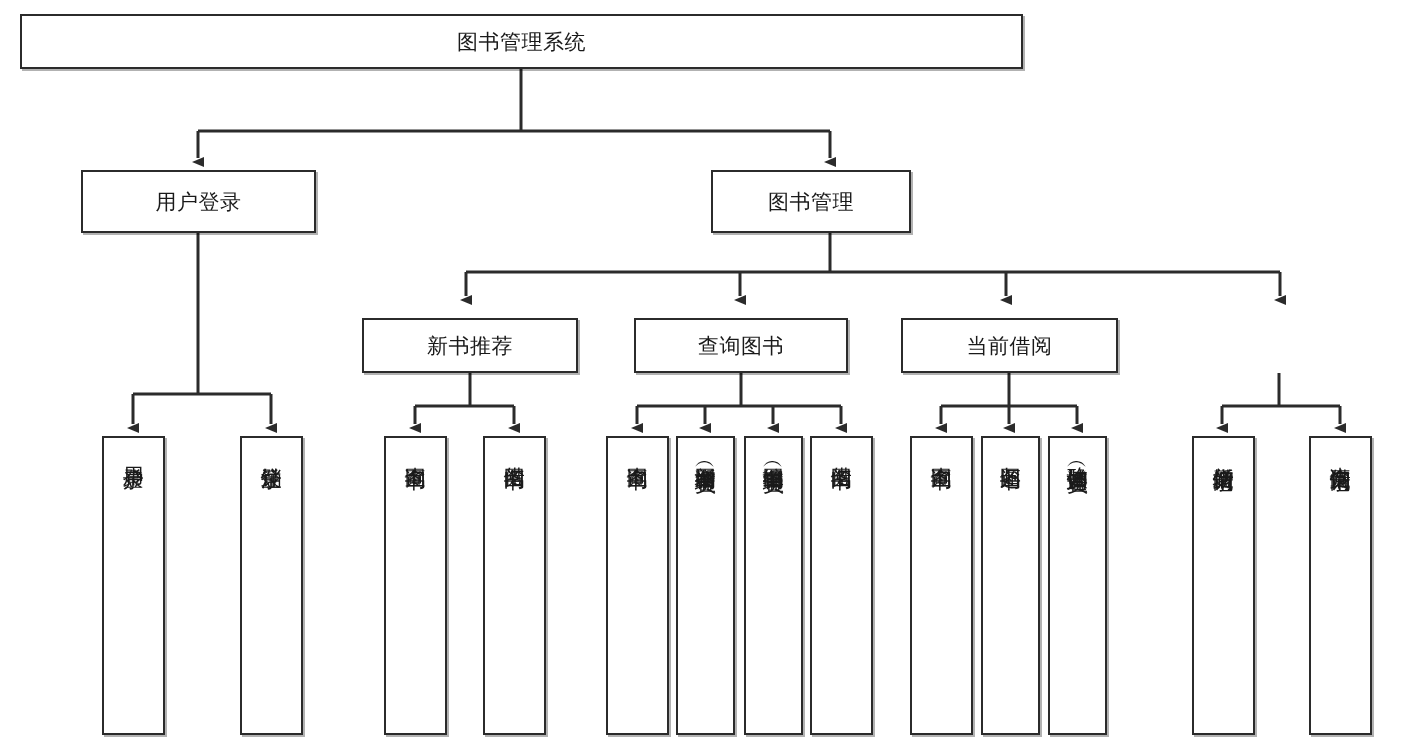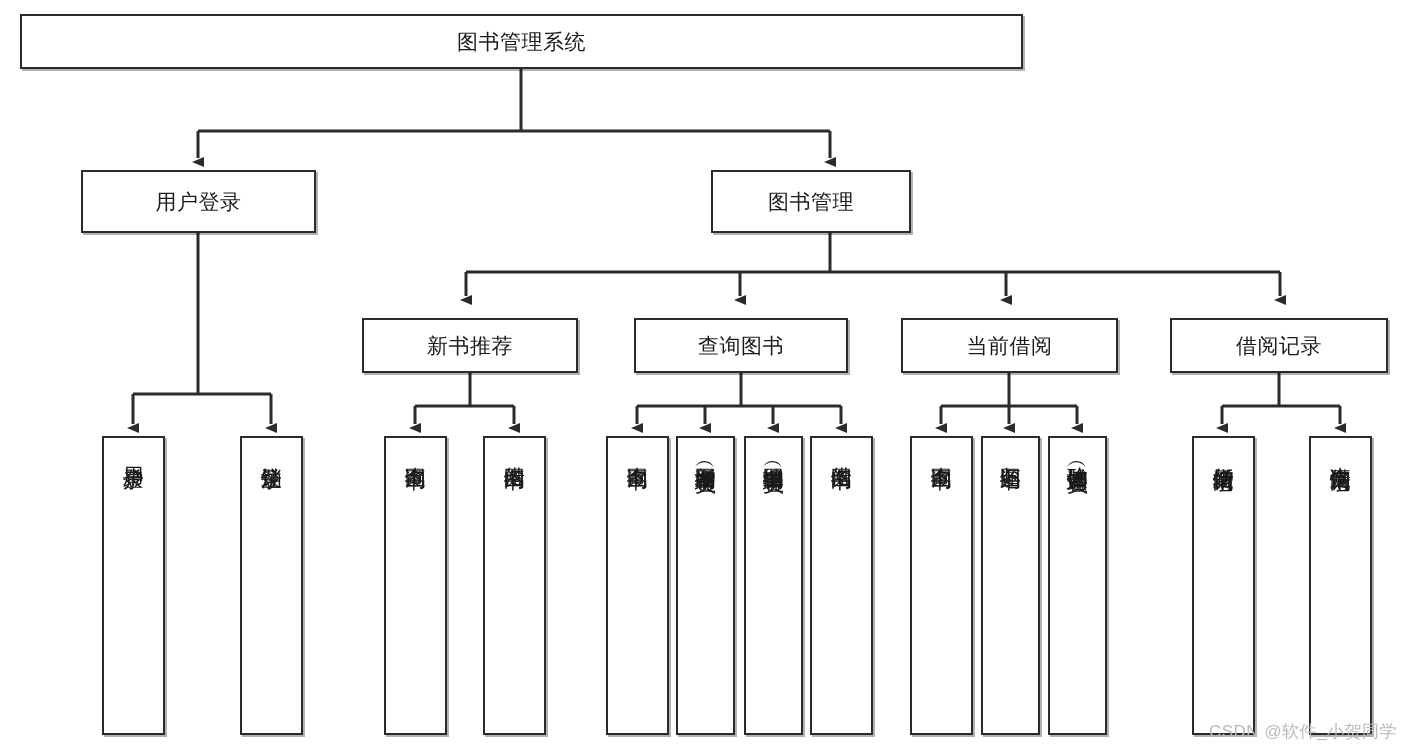--- a/index.html
+++ b/index.html
@@ -117,23 +117,20 @@
 
   <div class="node h" style="left:362px;top:318px;width:216px;height:55px;text-align:right;">
     <span>新书推荐</span>
   </div>
   <div class="node h" style="left:634px;top:318px;width:214px;height:55px;">
     <span>查询图书</span>
   </div>
   <div class="node h" style="left:901px;top:318px;width:217px;height:55px;">
     <span>当前借阅</span>
   </div>
-  <div class="node h" style="left:1170px;top:318px;width:218px;height:55px;">
-    <span>借阅记录</span>
-  </div>
 
   <div class="node v" style="left:102px;top:436px;width:63px;height:299px;">
     <span class="vtext">用户登录</span>
   </div>
   <div class="node v" style="left:240px;top:436px;width:63px;height:299px;">
     <span class="vtext">注销登录</span>
   </div>
 
   <div class="node v" style="left:384px;top:436px;width:63px;height:299px;">
     <span class="vtext">查询图书</span>
@@ -165,15 +162,14 @@
     <span class="vtext">确认归还（管理员）</span>
   </div>
 
   <div class="node v" style="left:1192px;top:436px;width:63px;height:299px;">
     <span class="vtext">新增借阅记录</span>
   </div>
   <div class="node v" style="left:1309px;top:436px;width:63px;height:299px;">
     <span class="vtext">查询借阅记录</span>
   </div>
 
-  <div class="watermark">CSDN @软件_小贺同学</div>
 
 </div>
 
 </body></html>

